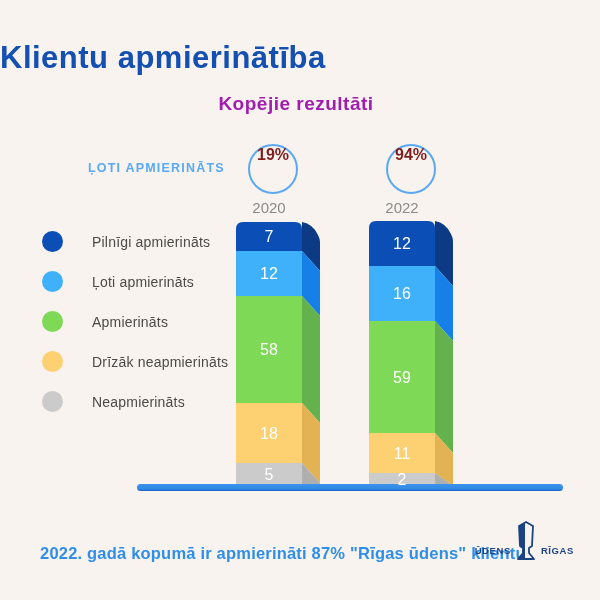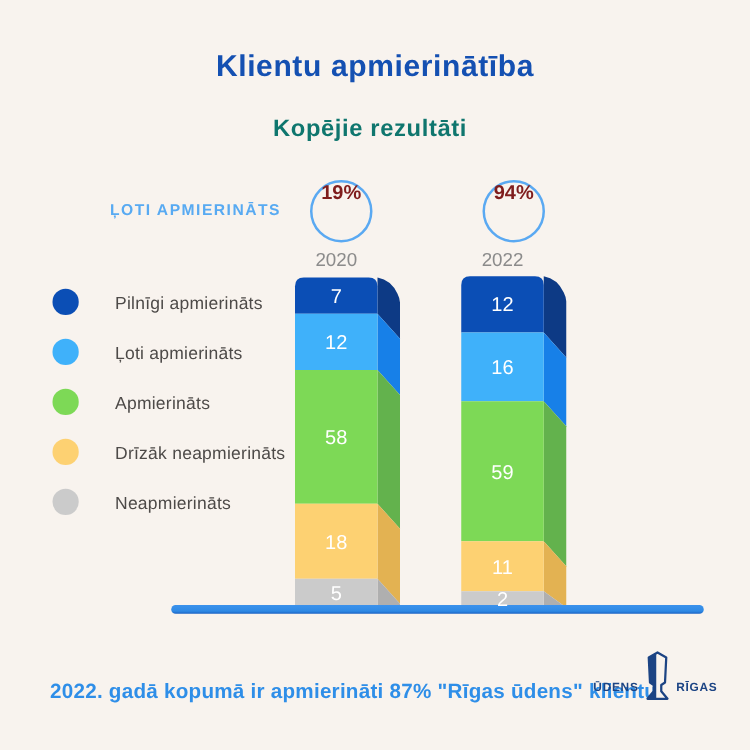--- a/index.html
+++ b/index.html
@@ -5,29 +5,29 @@
   html,body{margin:0;padding:0;}
   #canvas{
     position:relative;
     width:600px;height:600px;
     background:#f8f3ee;
     overflow:hidden;
     font-family:"Liberation Sans", sans-serif;
   }
   .title{
     position:absolute;top:40px;left:0;width:600px;
-    margin:0;text-align:center;
-    font-size:24px;font-weight:700;letter-spacing:.5px;
+    margin:0;
+    font-size:31px;font-weight:700;letter-spacing:.5px;
     color:#1450b2;
   }
   .subtitle{
     position:absolute;top:93px;left:0;width:592px;
     margin:0;text-align:center;
     font-size:19px;font-weight:600;letter-spacing:.5px;
-    color:#0f766e;
+    color:#a21caf;
   }
   .hl-label{
     position:absolute;top:161px;left:88px;
     font-size:12.5px;font-weight:700;letter-spacing:1.2px;
     color:#58aaf2;
   }
   .hl-circle{
     position:absolute;top:144px;
     width:46px;height:46px;border-radius:50%;
     border:2.5px solid #5aa9f2;

